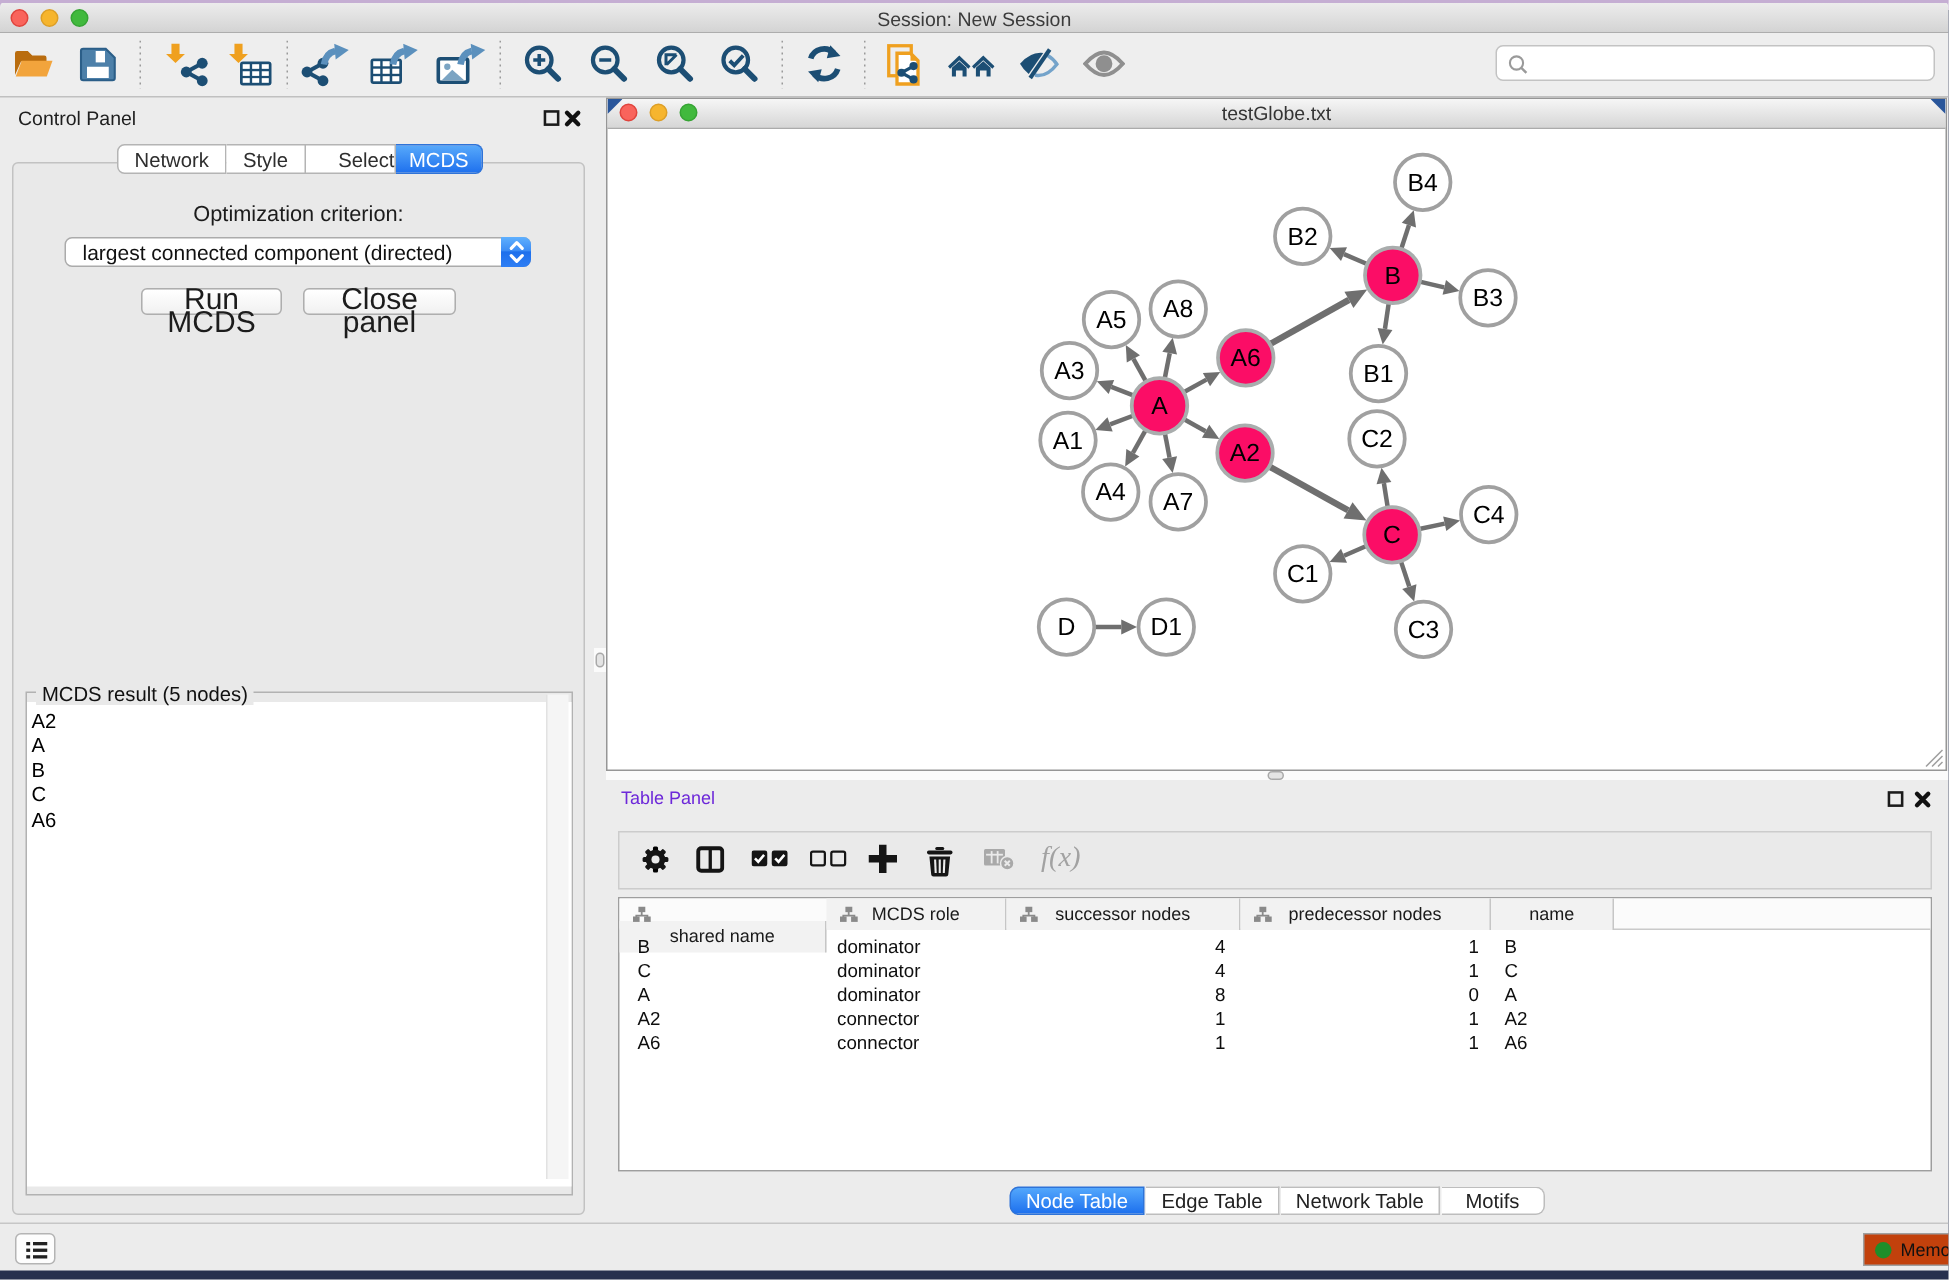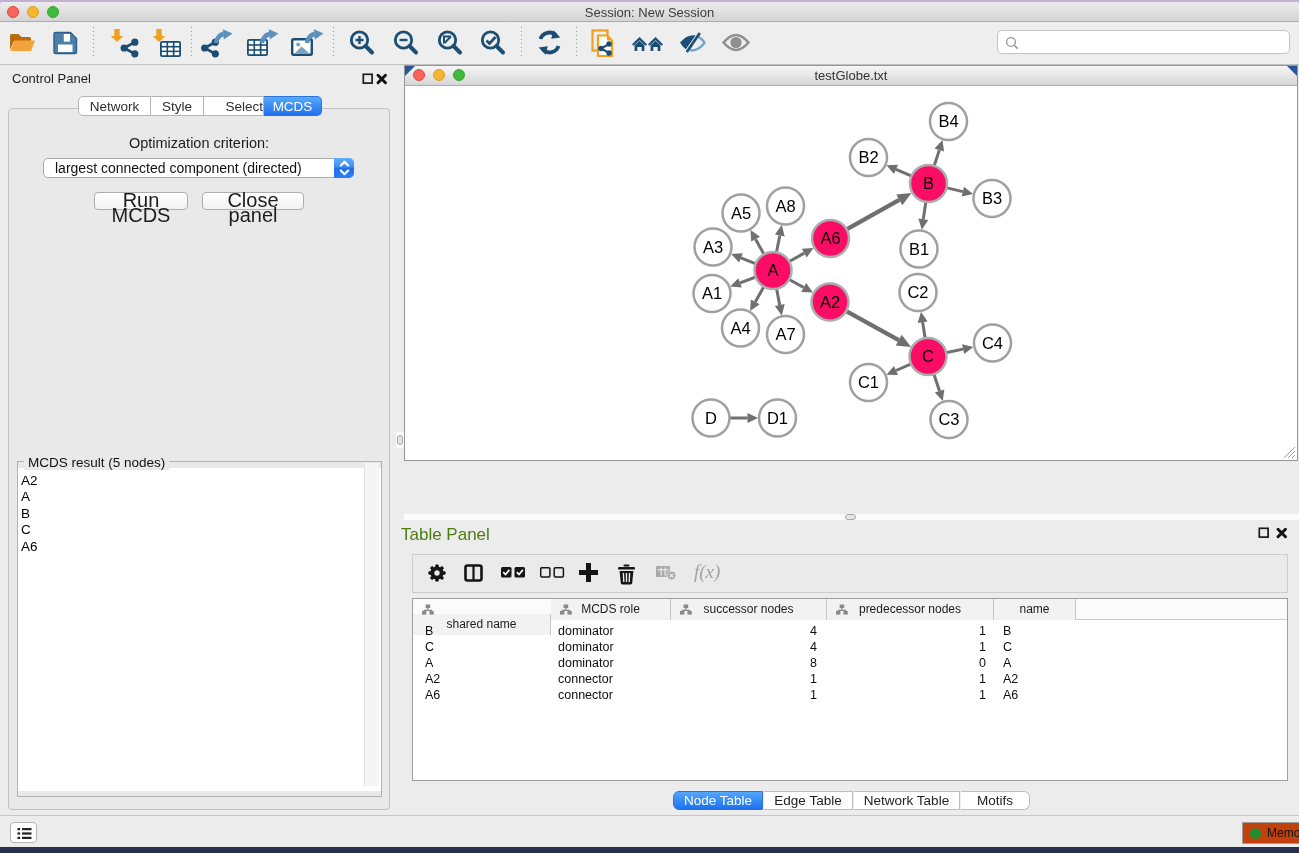--- a/index.html
+++ b/index.html
@@ -28,26 +28,26 @@
 #dropdown { left:43px; top:158px; width:311px; height:20px; background:#fff; border:1px solid #ababab; border-radius:5px; font-size:14px; color:#111; line-height:18px; padding-left:11px; }
 #dd-step { right:-1px; top:-1px; width:20px; height:20px; border-radius:0 5px 5px 0; background:linear-gradient(#5fb0fe 0%,#3d8df5 45%,#1e70ec 50%,#2e7ef4 100%); }
 .btn { position:absolute; top:192px; height:18px; background:linear-gradient(#ffffff,#f1f1f1); border:1px solid #aeaeae; border-radius:4px; font-size:20px; color:#1c1c1c; text-align:center; line-height:15px; }
 #fieldset { left:17px; top:461px; width:365px; height:336px; border:1px solid #b2b2b2; }
 #fslabel { left:24px; top:455px; background:#e9e9e9; padding:0 4px; z-index:3; font-size:13.5px; color:#111; }
 #listbox { left:18px; top:468px; width:363px; height:323px; background:#fff; font-size:13.5px; color:#000; }
 #listbox div.li { padding-left:3px; height:16.4px; line-height:16px; }
 #listbox { padding-top:5px; }
 #lb-scroll { right:2px; top:-5px; width:15px; height:323px; background:#f5f5f5; border-left:1px solid #e2e2e2; }
 
-#netwin { left:404px; top:65px; width:894px; height:396px; background:#fff; border:1px solid #969696; }
+#netwin { left:404px; top:65px; width:894px; height:449px; background:#fff; border:1px solid #969696; }
 #nw-title { left:0; top:0; width:892px; height:20px; background:linear-gradient(#f6f6f6,#d6d6d6); border-bottom:1px solid #ababab; }
 #nw-text { left:0; top:2px; width:892px; text-align:center; font-size:13px; color:#343434; }
 .tl2 { position:absolute; width:12px; height:12px; border-radius:50%; top:3px; }
 
-#tp-title { left:401px; top:525px; font-size:17px; color:#4d7c0f; }
+#tp-title { left:414px; top:525px; font-size:12px; color:#6d28d9; }
 #tp-toolbar { left:412px; top:554px; width:876px; height:39px; background:#eaeaea; border:1px solid #cccccc; }
 #tp-table { left:412px; top:598px; width:876px; height:183px; background:#fff; border:1px solid #9e9e9e; }
 #tp-header { left:0; top:0; width:874px; height:21px; background:#fbfbfb; border-bottom:1px solid #cacaca; font-size:12px; color:#1a1a1a; }
 .th { position:absolute; top:0; height:21px; border-right:1px solid #c6c6c6; text-align:center; line-height:21px; background:#f2f2f2; }
 .tr { position:absolute; font-size:12.5px; color:#0e0e0e; height:16px; line-height:16px; }
 .seg2 { position:absolute; top:791px; height:19px; background:#fff; border-top:1px solid #bdbdbd; border-bottom:1px solid #bdbdbd; border-right:1px solid #bdbdbd; font-size:13.5px; color:#222; text-align:center; line-height:18px; }
 .seg2.first { border-left:1px solid #bdbdbd; border-radius:6px 0 0 6px; }
 .seg2.last { border-radius:0 6px 6px 0; }
 .seg2.sel { background:linear-gradient(#53a7fc,#1d70ee); color:#fff; border-color:#2e73d8; }
 #sb-line { left:0; top:815px; width:1299px; height:1px; background:#c6c6c6; }

